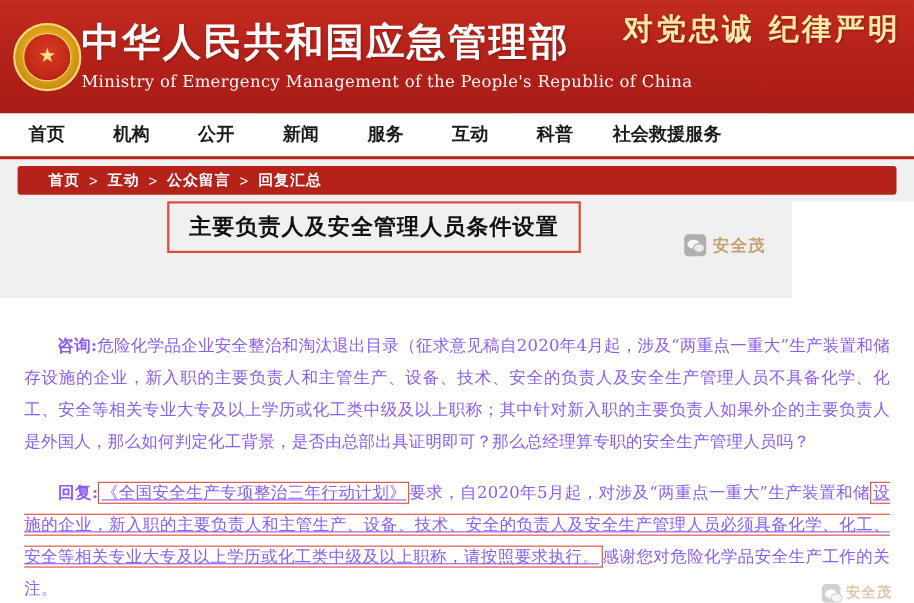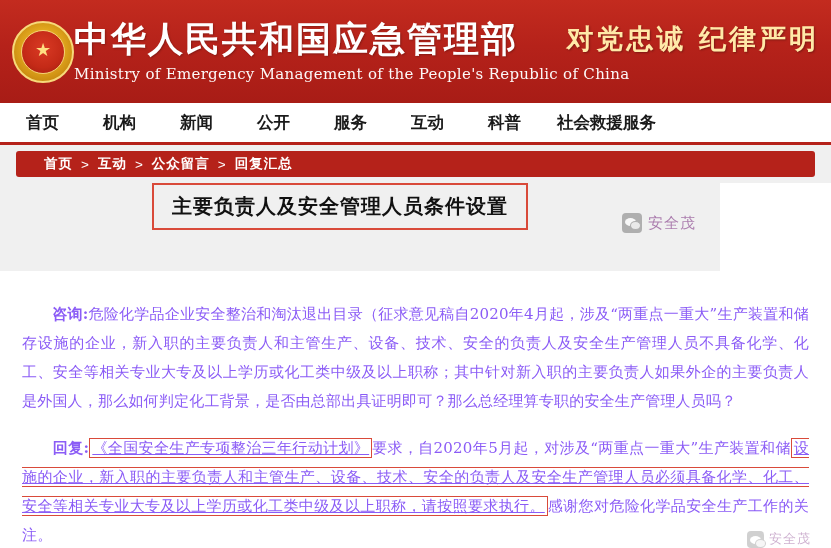--- a/index.html
+++ b/index.html
@@ -68,21 +68,21 @@
     font-size: 15px;
     letter-spacing: 0.3px;
     margin-top: 7px;
     white-space: nowrap;
     opacity: 0.97;
   }
 
   .slogan {
     position: absolute;
     right: 12px;
-    top: 20px;
+    top: 8px;
     text-align: center;
     color: #ffe9a8;
     font-family: "DejaVu Serif", serif;
     font-weight: bold;
     font-size: 27px;
     letter-spacing: 3px;
     line-height: 1.38;
     text-shadow: 1px 1px 2px rgba(0,0,0,0.3);
     white-space: nowrap;
   }
@@ -181,22 +181,23 @@
     position: absolute;
     left: 8px; top: 8px;
     width: 9px; height: 7px;
     border-radius: 50%;
     background: #e6e6e6;
     border: 1px solid #7a7a7a;
   }
   .wechat-text {
     font-family: "DejaVu Serif", serif;
     font-size: 15px;
-    color: #701a75;
+    color: #a16207;
     letter-spacing: 1px;
+    font-weight: bold;
   }
 
   
   .body-area {
     width: 831px;
     padding: 14px 22px 0 22px;
     background: #fff;
     position: relative;
   }
   .para {
@@ -243,22 +244,22 @@
     <div class="title-en">Ministry of Emergency Management of the People's Republic of China</div>
   </div>
   <div class="slogan">
     <div>对党忠诚 纪律严明</div>
   </div>
 </div>
 
 <div class="nav">
   <div class="nav-item">首页</div>
   <div class="nav-item">机构</div>
+  <div class="nav-item">公开</div>
   <div class="nav-item">新闻</div>
-  <div class="nav-item">公开</div>
   <div class="nav-item">服务</div>
   <div class="nav-item">互动</div>
   <div class="nav-item">科普</div>
   <div class="nav-item wide">社会救援服务</div>
 </div>
 
 <div class="crumb-wrap">
   <div class="crumb">
     <span>首页</span>
     <span class="sep">&gt;</span>

